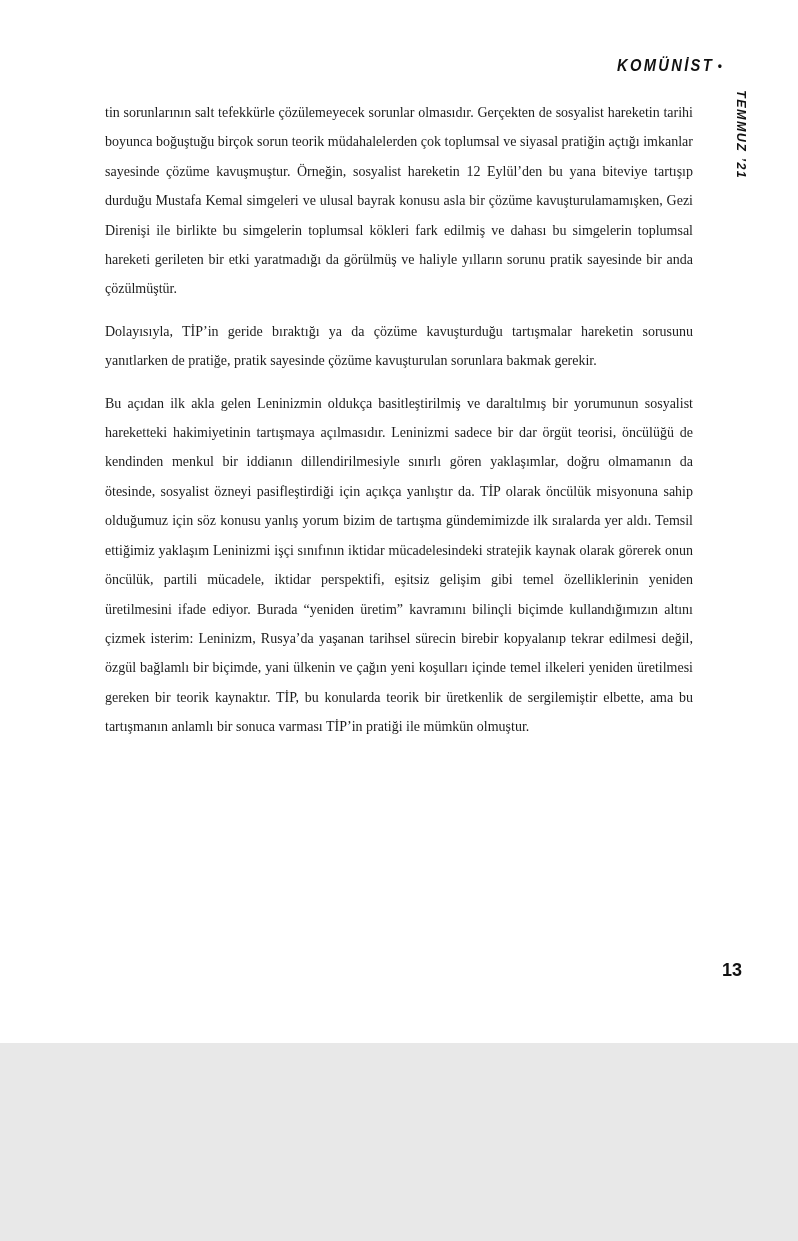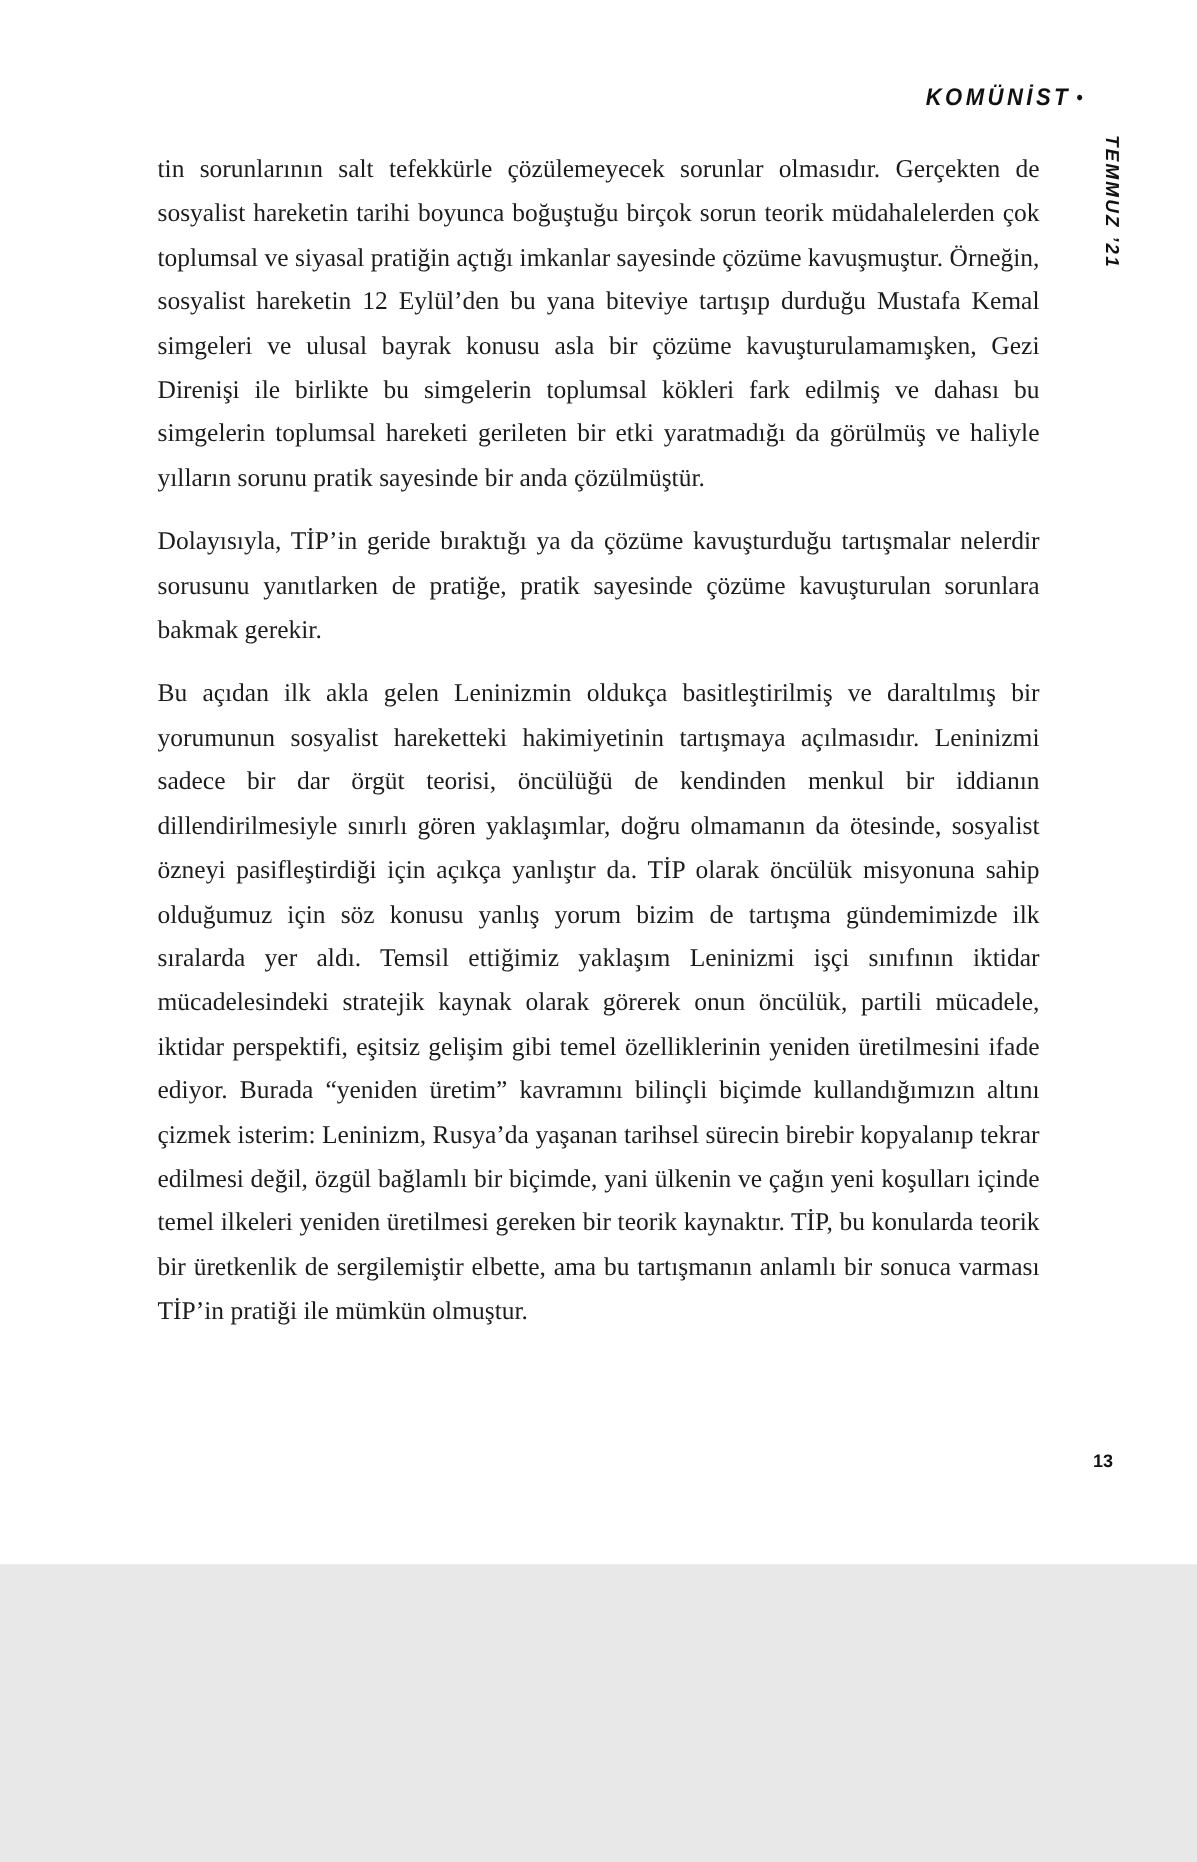--- a/index.html
+++ b/index.html
@@ -49,50 +49,50 @@
     font-size: 12.5px;
     letter-spacing: 1.5px;
     color: #111;
   }
   .body-text {
     position: absolute;
     left: 105px;
     top: 98px;
     width: 588px;
     text-align: justify;
-    font-size: 17px;
+    font-size: 14px;
     line-height: 29.4px;
     hyphens: auto;
     -webkit-hyphens: auto;
   }
   .body-text p {
     margin: 0 0 13px 0;
   }
   .page-number {
     position: absolute;
     right: 56px;
     bottom: 62px;
     font-family: "Liberation Sans", sans-serif;
     font-weight: bold;
-    font-size: 12px;
+    font-size: 18px;
     color: #111;
   }
 </style>
 </head>
 <body>
 
 <div class="page">
 
   <div class="running-head">
     <span>KOMÜNİST</span><span class="bullet">•</span>
   </div>
 
   <div class="issue-date">TEMMUZ ’21</div>
 
   <div class="body-text" lang="tr">
     <p>tin sorunlarının salt tefekkürle çözülemeyecek sorunlar olmasıdır. Gerçekten de sosyalist hareketin tarihi boyunca boğuştuğu birçok sorun teorik müdahalelerden çok toplumsal ve siyasal pratiğin açtığı imkanlar sayesinde çözüme kavuşmuştur. Örneğin, sosyalist hareketin 12 Eylül’den bu yana biteviye tartışıp durduğu Mustafa Kemal simgeleri ve ulusal bayrak konusu asla bir çözüme kavuşturulamamışken, Gezi Direnişi ile birlikte bu simgelerin toplumsal kökleri fark edilmiş ve dahası bu simgelerin toplumsal hareketi gerileten bir etki yaratmadığı da görülmüş ve haliyle yılların sorunu pratik sayesinde bir anda çözülmüştür.</p>
-    <p>Dolayısıyla, TİP’in geride bıraktığı ya da çözüme kavuşturduğu tartışmalar nelerdir sorusunu yanıtlarken de pratiğe, pratik sayesinde çözüme kavuşturulan sorunlara bakmak gerekir.</p>
+    <p>Dolayısıyla, TİP’in geride bıraktığı ya da çözüme kavuşturduğu tartışmalar hareketin sorusunu yanıtlarken de pratiğe, pratik sayesinde çözüme kavuşturulan sorunlara bakmak gerekir.</p>
     <p>Bu açıdan ilk akla gelen Leninizmin oldukça basitleştirilmiş ve daraltılmış bir yorumunun sosyalist hareketteki hakimiyetinin tartışmaya açılmasıdır. Leninizmi sadece bir dar örgüt teorisi, öncülüğü de kendinden menkul bir iddianın dillendirilmesiyle sınırlı gören yaklaşımlar, doğru olmamanın da ötesinde, sosyalist özneyi pasifleştirdiği için açıkça yanlıştır da. TİP olarak öncülük misyonuna sahip olduğumuz için söz konusu yanlış yorum bizim de tartışma gündemimizde ilk sıralarda yer aldı. Temsil ettiğimiz yaklaşım Leninizmi işçi sınıfının iktidar mücadelesindeki stratejik kaynak olarak görerek onun öncülük, partili mücadele, iktidar perspektifi, eşitsiz gelişim gibi temel özelliklerinin yeniden üretilmesini ifade ediyor. Burada “yeniden üretim” kavramını bilinçli biçimde kullandığımızın altını çizmek isterim: Leninizm, Rusya’da yaşanan tarihsel sürecin birebir kopyalanıp tekrar edilmesi değil, özgül bağlamlı bir biçimde, yani ülkenin ve çağın yeni koşulları içinde temel ilkeleri yeniden üretilmesi gereken bir teorik kaynaktır. TİP, bu konularda teorik bir üretkenlik de sergilemiştir elbette, ama bu tartışmanın anlamlı bir sonuca varması TİP’in pratiği ile mümkün olmuştur.</p>
   </div>
 
   <div class="page-number">13</div>
 
 </div>
 
 </body></html>

